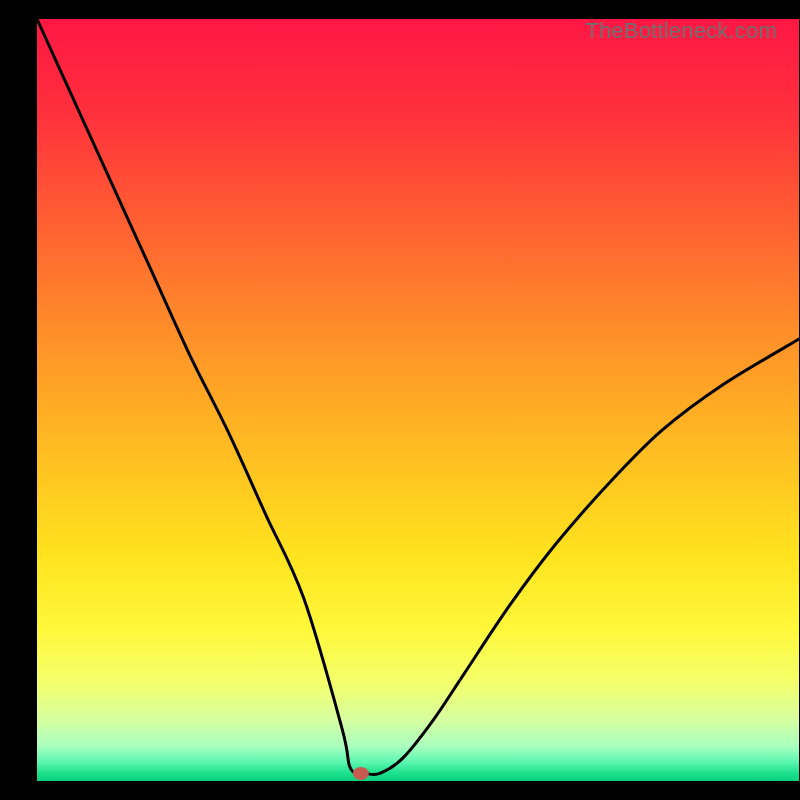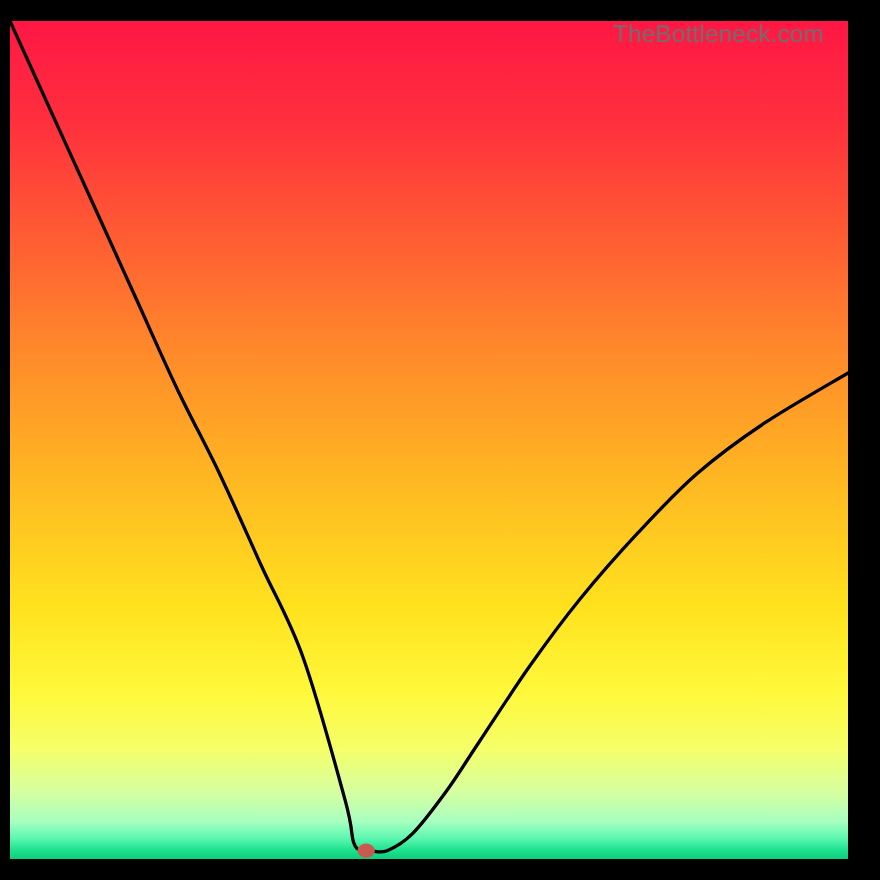--- a/index.html
+++ b/index.html
@@ -6,21 +6,21 @@
     margin: 0;
     padding: 0;
     width: 800px;
     height: 800px;
     background: #000;
     overflow: hidden;
     font-family: Arial, Helvetica, sans-serif;
   }
   .frame {
     position: absolute;
-    left: 9px;
+    left: 37px;
     top: 19px;
     width: 762px;
     height: 584px;
     background: #000;
   }
   .watermark {
     position: absolute;
     top: -1px;
     right: 22px;
     color: #6f6f6f;

